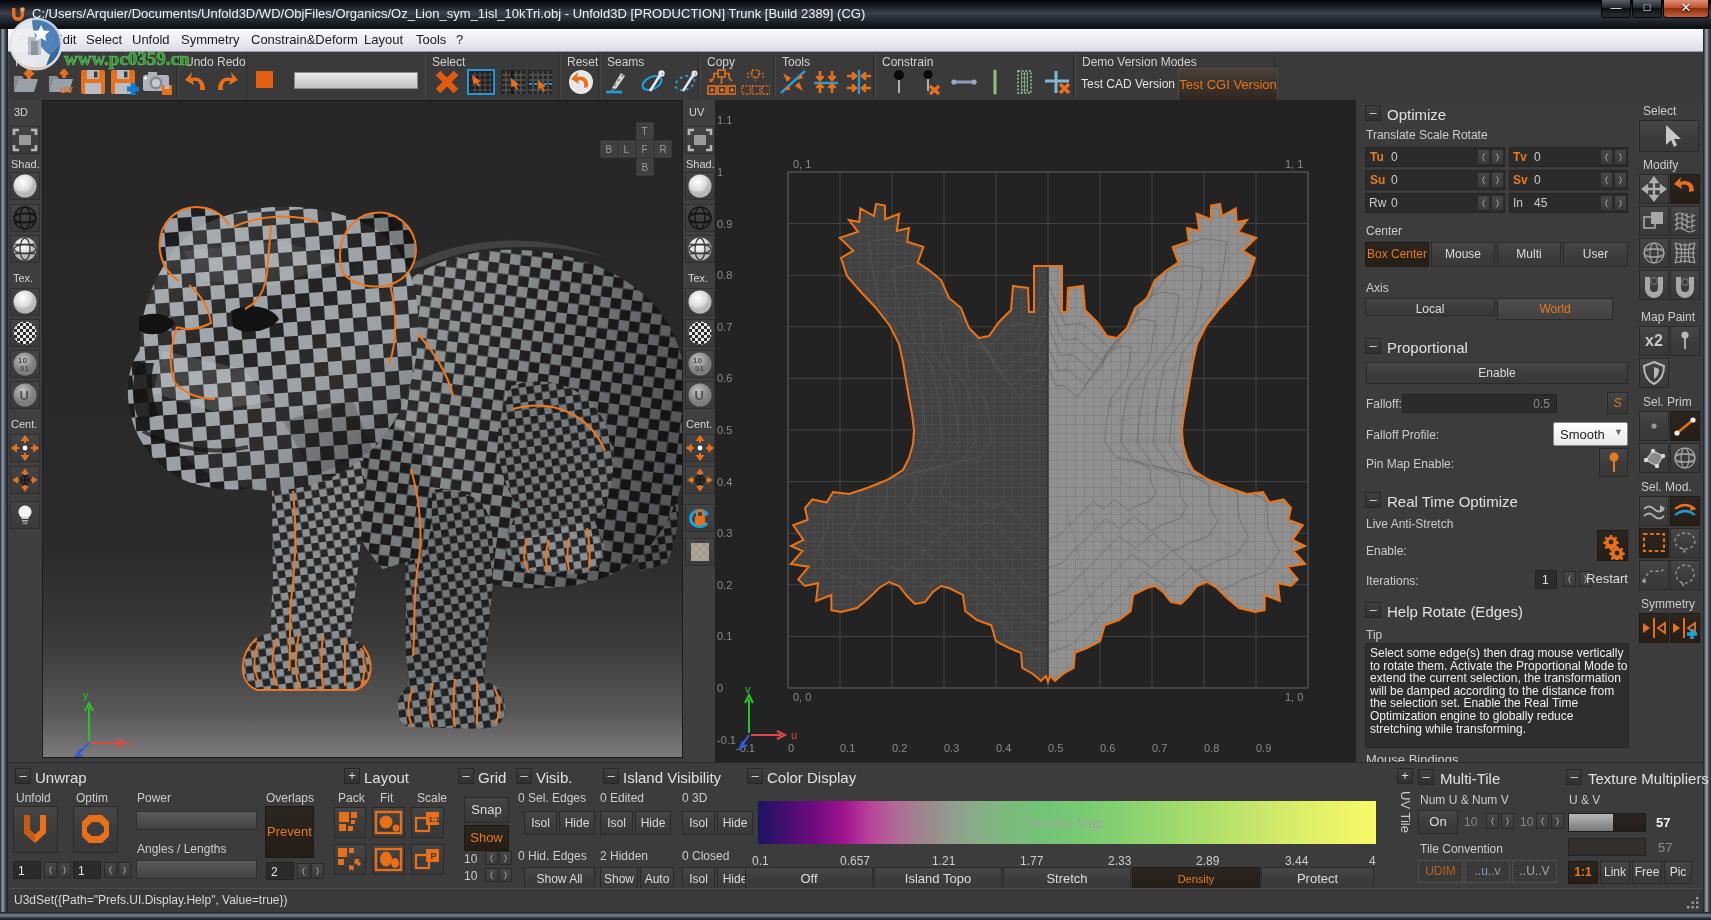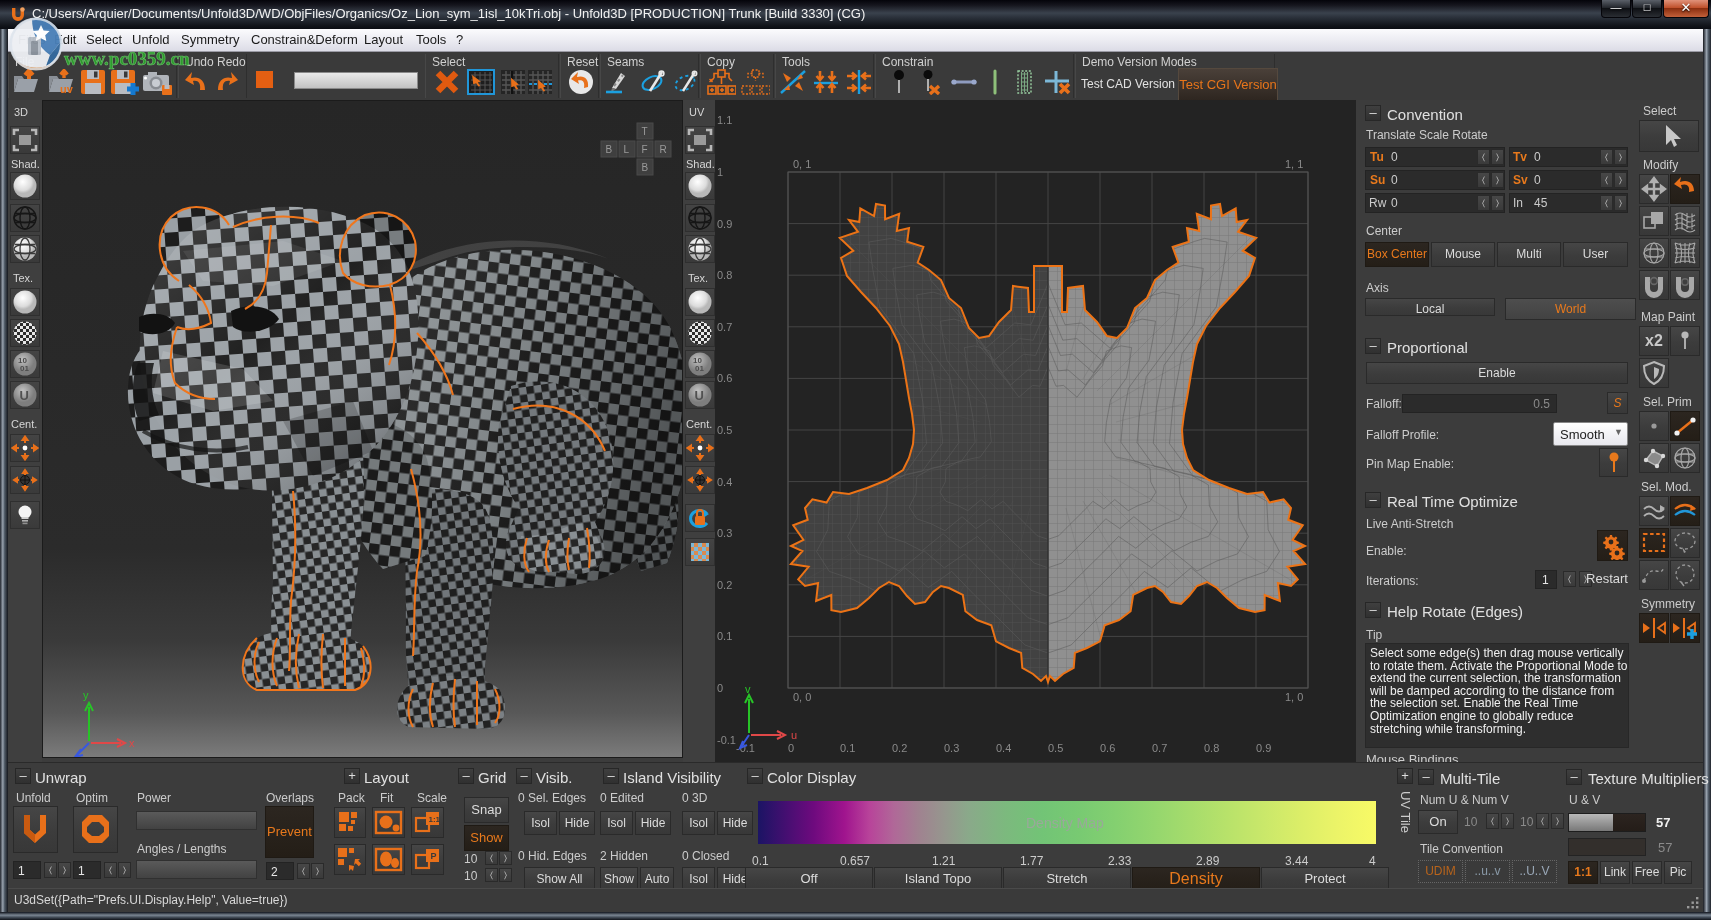--- a/index.html
+++ b/index.html
@@ -46,21 +46,21 @@
 #bframe{left:0;top:912px;width:1711px;height:8px;background:linear-gradient(#10141c,#7b8693 40%,#3d4651 70%,#10131a)}
 .uvlab{position:absolute;font-size:11px;color:#8a8a8a;white-space:nowrap}
 </style></head>
 <body>
 <div id="page">
 <div class="abs" id="titlebar"></div>
 <svg class="abs" style="left:9px;top:5px" width="18" height="18">
       <path d="M3 3 V10 a6 6 0 0 0 12 0 V3 h-3.4 V9.5 a2.6 2.6 0 0 1 -5.2 0 V3 Z" fill="#e8701a"></path>
       <circle cx="13.5" cy="4.5" r="2.2" fill="#f0a060"></circle>
     </svg>
-    <div class="abs" id="titletext">C:/Users/Arquier/Documents/Unfold3D/WD/ObjFiles/Organics/Oz_Lion_sym_1isl_10kTri.obj - Unfold3D [PRODUCTION] Trunk [Build 3330] (CG)</div>
+    <div class="abs" id="titletext">C:/Users/Arquier/Documents/Unfold3D/WD/ObjFiles/Organics/Oz_Lion_sym_1isl_10kTri.obj - Unfold3D [PRODUCTION] Trunk [Build 2389] (CG)</div>
 <div class="abs winbtn" id="btnmin">
       <span class="winglyph">—</span>
     </div>
 <div class="abs winbtn" id="btnmax">
       <span class="winglyph">□</span>
     </div>
 <div class="abs winbtn" id="btnclose">
       <span class="winglyph" style="font-size:13px">✕</span>
     </div>
 <div class="abs" id="menubar">
@@ -613,21 +613,21 @@
         <path d="M12 50 V12 M12 50 H48" stroke="#888" stroke-width="0" fill="none"></path>
         <path d="M12 48 V14 M8 18 L12 10 L16 18" stroke="#27c427" stroke-width="2" fill="none"></path>
         <path d="M14 50 H44 M40 46 L48 50 L40 54" stroke="#e04848" stroke-width="2" fill="none"></path>
         <path d="M12 50 L4 62 M6 56 L3 63 L10 60" stroke="#3858e0" stroke-width="2" fill="none"></path>
         <text x="8" y="8" fill="#27c427" font-size="11" font-family="Liberation Sans">v</text>
         <text x="54" y="54" fill="#e04848" font-size="11" font-family="Liberation Sans">u</text>
       </svg>
     </div>
 <div class="abs" id="rpanel">
 <div class="hbox" style="left:8px;top:5px">–</div>
-      <span class="hdr" style="left:30px;top:6px">Convention</span>
+      <span class="hdr" style="left:30px;top:6px">Optimize</span>
 <span class="lbl" style="left:9px;top:28px">Translate Scale Rotate</span>
 <div class="field" style="left:8px;top:47px;width:140px;height:20px"></div>
 <span class="lbl" style="left:13px;top:50px;color:#e8791c;font-weight:bold">Tu</span>
       <span class="lbl" style="left:34px;top:50px">0</span>
 <div class="spin" style="left:120px;top:49px">〈</div>
       <div class="spin" style="left:134px;top:49px">〉</div>
 <div class="field" style="left:152px;top:47px;width:119px;height:20px"></div>
 <span class="lbl" style="left:156px;top:50px;color:#e8791c;font-weight:bold">Tv</span>
       <span class="lbl" style="left:177px;top:50px">0</span>
 <div class="spin" style="left:243px;top:49px">〈</div>
@@ -652,21 +652,21 @@
       <span class="lbl" style="left:177px;top:96px">45</span>
 <div class="spin" style="left:243px;top:95px">〈</div>
       <div class="spin" style="left:257px;top:95px">〉</div>
 <span class="lbl" style="left:9px;top:124px">Center</span>
 <div class="btn sel" style="left:8px;top:142px;width:64px;height:25px;line-height:23px">Box Center</div>
 <div class="btn" style="left:74px;top:142px;width:64px;height:25px;line-height:23px">Mouse</div>
 <div class="btn" style="left:140px;top:142px;width:64px;height:25px;line-height:23px">Multi</div>
 <div class="btn" style="left:206px;top:142px;width:65px;height:25px;line-height:23px">User</div>
 <span class="lbl" style="left:9px;top:181px">Axis</span>
 <div class="btn" style="left:8px;top:198px;width:130px;height:18px;line-height:20px">Local</div>
-<div class="btn" style="left:148px;top:198px;width:131px;height:22px;line-height:20px;background:linear-gradient(#4e4e4e,#424242);color:#e8791c">World</div>
+<div class="btn" style="left:140px;top:198px;width:116px;height:22px;line-height:20px;background:linear-gradient(#4e4e4e,#424242);color:#e8791c">World</div>
 <div class="hbox" style="left:8px;top:238px">–</div>
       <span class="hdr" style="left:30px;top:239px">Proportional</span>
 <div class="btn" style="left:9px;top:262px;width:262px;height:22px;line-height:20px">Enable</div>
 <span class="lbl" style="left:9px;top:297px">Falloff:</span>
 <div class="field" style="left:45px;top:294px;width:155px;height:19px">
         <span style="position:absolute;right:6px;top:2px;color:#8a8a8a">0.5</span>
       </div>
 <div class="btn" style="left:250px;top:292px;width:21px;height:22px;line-height:20px;color:#e8791c;font-style:italic">S</div>
 <span class="lbl" style="left:9px;top:328px">Falloff Profile:</span>
 <div class="abs" style="left:196px;top:322px;width:75px;height:24px;background:linear-gradient(#ffffff,#e8e8ee);border:1px solid #888;border-radius:2px">
@@ -936,22 +936,22 @@
 <span class="lbl" style="left:832px;top:91px">0.657</span>
 <span class="lbl" style="left:924px;top:91px">1.21</span>
 <span class="lbl" style="left:1012px;top:91px">1.77</span>
 <span class="lbl" style="left:1100px;top:91px">2.33</span>
 <span class="lbl" style="left:1188px;top:91px">2.89</span>
 <span class="lbl" style="left:1277px;top:91px">3.44</span>
 <span class="lbl" style="left:1361px;top:91px">4</span>
 <div class="btn" style="left:737px;top:104px;width:128px;height:24px;line-height:22px;font-size:13px">Off</div>
 <div class="btn" style="left:866px;top:104px;width:128px;height:24px;line-height:22px;font-size:13px">Island Topo</div>
 <div class="btn" style="left:995px;top:104px;width:128px;height:24px;line-height:22px;font-size:13px">Stretch</div>
-<div class="btn sel" style="left:1124px;top:104px;width:128px;height:24px;line-height:22px;font-size:16px">Density</div>
-<div class="btn" style="left:1253px;top:104px;width:128px;height:24px;line-height:22px;font-size:13px">Protect</div>
+<div class="btn sel" style="left:1124px;top:104px;width:128px;height:24px;line-height:22px;font-size:11px">Density</div>
+<div class="btn" style="left:1253px;top:104px;width:113px;height:24px;line-height:22px;font-size:13px">Protect</div>
 <div class="hbox" style="left:1389px;top:5px">+</div>
 <span class="lbl" style="left:1390px;top:28px;writing-mode:vertical-rl;font-size:13px">UV Tile</span>
 <div class="hbox" style="left:1410px;top:6px">–</div>
       <span class="hdr" style="left:1432px;top:7px">Multi-Tile</span>
 <span class="lbl" style="left:1412px;top:30px">Num U &amp; Num V</span>
 <div class="btn" style="left:1410px;top:47px;width:40px;height:24px;line-height:22px;font-size:13px">On</div>
 <span class="lbl" style="left:1456px;top:52px;color:#8a8a8a">10</span>
 <div class="spin" style="left:1478px;top:50px">〈</div>
       <div class="spin" style="left:1493px;top:50px">〉</div>
 <span class="lbl" style="left:1512px;top:52px;color:#8a8a8a">10</span>

